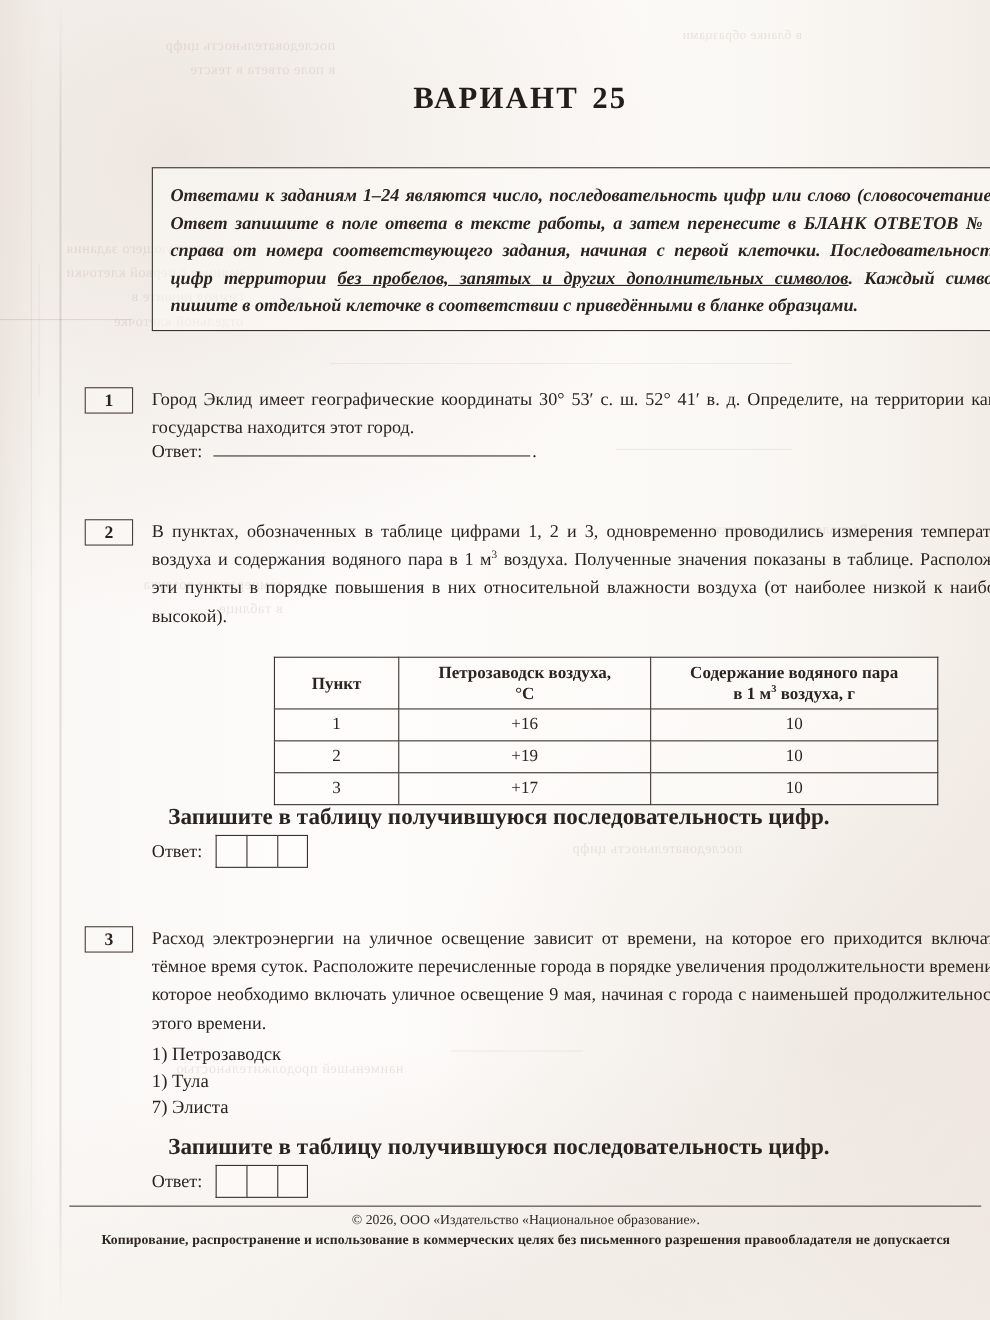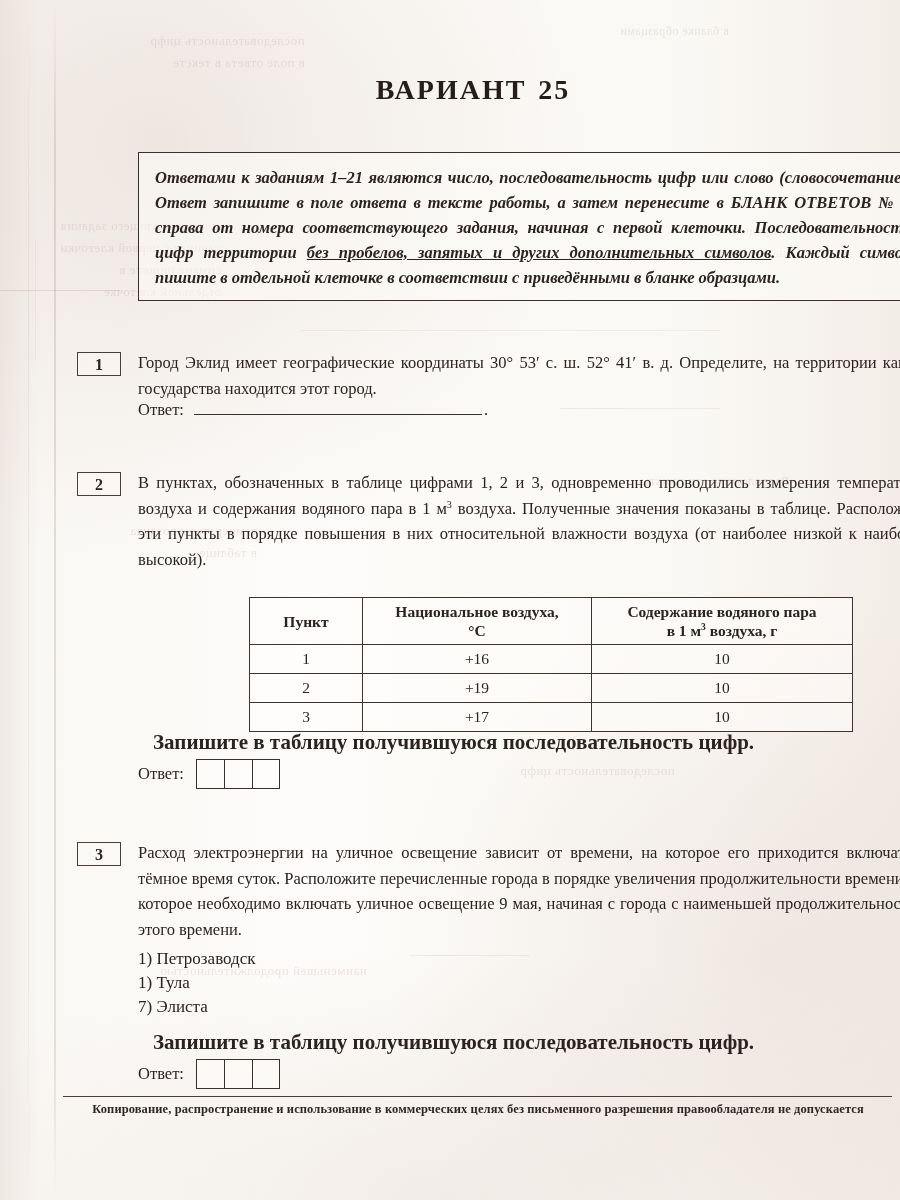--- a/index.html
+++ b/index.html
@@ -253,21 +253,21 @@
   <div class="scratch" style="left:35px;top:240px;width:1px;height:120px;opacity:.45;"></div>
 </div>
 
 <div class="content">
 
   <div class="title">
     <span>ВАРИАНТ</span><span class="num">25</span>
   </div>
 
   <div class="instr-box">
-    <span>Ответами к заданиям 1–21 являются число, последовательность цифр</span>
+    <span>Ответами к заданиям 1–24 являются число, последовательность цифр</span>
     <span>или слово (словосочетание). Ответ запишите в поле ответа в тексте</span>
     <span>работы, а затем перенесите в БЛАНК ОТВЕТОВ № 1 справа от номера</span>
     <span>соответствующего задания, начиная с первой клеточки. Последовательность</span>
     <span>цифр территории </span><span class="u">без пробелов, запятых и других дополнительных символов</span>.
     <span>Каждый символ пишите в отдельной клеточке в соответствии</span>
     <span>с приведёнными в бланке образцами.</span>
   </div>
 
   <div class="task-num" style="top:352px;">1</div>
   <div class="task-body" style="top:350px;">Город Эклид имеет географические координаты 30° 53′ с. ш. 52° 41′ в. д. Определите, на территории какого государства находится этот город.</div>
@@ -280,21 +280,21 @@
   <div class="task-num" style="top:472px;">2</div>
   <div class="task-body" style="top:470px;">
     В пунктах, обозначенных в таблице цифрами 1, 2 и 3, одновременно проводились измерения температуры воздуха и содержания водяного пара в 1 м<sup>3</sup> воздуха. Полученные значения показаны в таблице. Расположите эти пункты в порядке повышения в них относительной влажности воздуха (от наиболее низкой к наиболее высокой).
   </div>
 
   <table class="data-table">
     <thead>
       <tr>
         <th class="col-point">Пункт</th>
         <th class="col-temp">
-          <span>Национальное воздуха,</span><br>
+          <span>Петрозаводск воздуха,</span><br>
           <span>°C</span>
         </th>
         <th class="col-vapor">
           <span>Содержание водяного пара</span><br>
           <span>в 1 м</span><sup>3</sup><span> воздуха, г</span>
         </th>
       </tr>
     </thead>
     <tbody>
       <tr>
@@ -339,16 +339,17 @@
     <span class="lbl">Ответ:</span>
     <span class="cells">
       <span class="cell"></span>
       <span class="cell"></span>
       <span class="cell"></span>
     </span>
   </div>
 
   <div class="footer-rule"></div>
   <div class="footer">
+    <div>© 2026, ООО «Издательство «Национальное образование».</div>
     <div class="line2">Копирование, распространение и использование в коммерческих целях без письменного разрешения правообладателя не допускается</div>
   </div>
 
 </div>
 
 </body></html>

